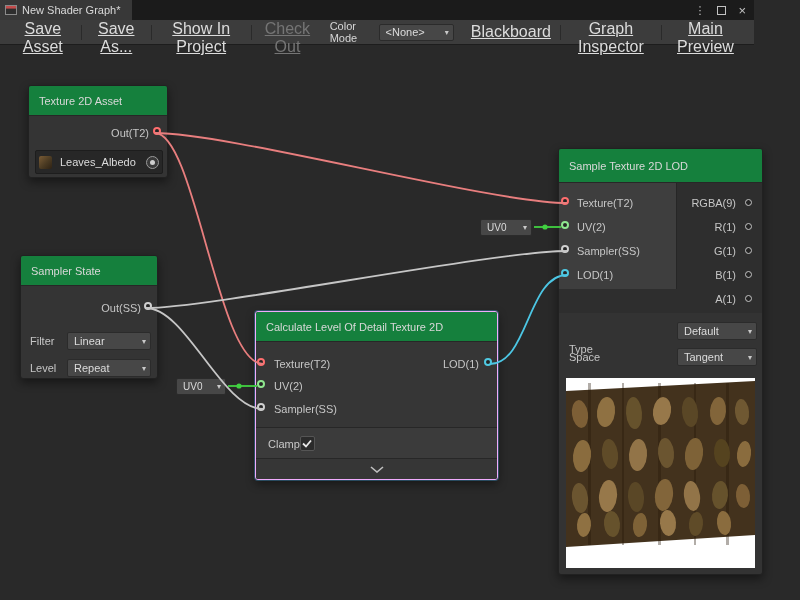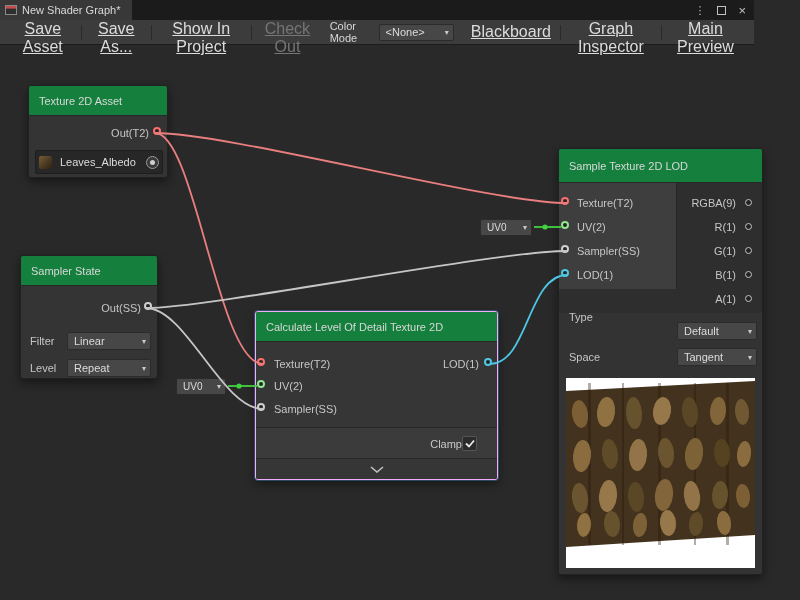--- a/index.html
+++ b/index.html
@@ -37,21 +37,21 @@
   .port.cyan  { border-color:#4fc9e2; }
   .port.thin  { width:7px; height:7px; border-width:1.5px; border-color:#c4c4c4; }
   .node .dd { position:absolute; }
 
   .objfield { position:absolute; display:flex; align-items:center; gap:8px; background:#272727; border:1px solid #1d1d1d; border-radius:2px; padding:0 3px; }
   .thumb { width:13px; height:13px; border-radius:2px; background:linear-gradient(135deg,#7a5c36,#4a3a22 55%,#2e2214); flex:0 0 auto; }
   .objtext { flex:1; color:#dcdcdc; font-size:11px; white-space:nowrap; overflow:hidden; }
   .picker { width:13px; height:13px; border-radius:50%; border:1px solid #9a9a9a; background:#3a3a3a; position:relative; flex:0 0 auto; }
   .picker::after { content:""; position:absolute; left:3px; top:3px; width:5px; height:5px; border-radius:50%; background:#cfcfcf; }
 
-  .clamp-row { position:absolute; left:0; right:0; top:115px; height:32px; background:#3b3b3b; border-top:1px solid #272727; display:flex; align-items:center; justify-content:flex-end; padding:0 20px; }
+  .clamp-row { position:absolute; left:0; right:0; top:115px; height:32px; background:#3b3b3b; border-top:1px solid #272727; display:flex; align-items:center; justify-content:flex-start; padding:0 12px; }
   .checkbox { width:15px; height:15px; background:#2b2b2b; border:1px solid #555; border-radius:2px; display:flex; align-items:center; justify-content:center; }
   .collapse { position:absolute; left:0; right:0; bottom:0; height:21px; border-top:1px solid #272727; display:flex; align-items:center; justify-content:center; background:#363636; border-radius:0 0 2px 2px; }
 
   .inpanel { position:absolute; left:0; background:#3e3e3e; border-right:1px solid #262626; }
   .outzone { position:absolute; left:0; right:0; background:#2e2e2e; }
   .preview { position:absolute; background:#fff; }
 
   .uvdd { position:absolute; z-index:20; font-size:10px; }
 
   
@@ -174,21 +174,21 @@
     <div class="plabel" style="top:71px; right:26px; z-index:11;">R(1)</div>
     <div class="plabel" style="top:95px; right:26px; z-index:11;">G(1)</div>
     <div class="plabel" style="top:119px; right:26px; z-index:11;">B(1)</div>
     <div class="plabel" style="top:143px; right:26px; z-index:11;">A(1)</div>
     <span class="port thin" style="top:50px; left:186px;"></span>
     <span class="port thin" style="top:74px; left:186px;"></span>
     <span class="port thin" style="top:98px; left:186px;"></span>
     <span class="port thin" style="top:122px; left:186px;"></span>
     <span class="port thin" style="top:146px; left:186px;"></span>
 
-    <div class="plabel" style="top:161px; left:10px;text-align:center;">Type</div>
+    <div class="plabel" style="top:193px; left:10px;text-align:center;">Type</div>
     <div class="dd" style="left:118px; top:173px; width:80px; height:18px;">
       <span>Default</span>
       <span class="arr">▾</span>
     </div>
     <div class="plabel" style="top:201px; left:10px;">Space</div>
     <div class="dd" style="left:118px; top:199px; width:80px; height:18px;">
       <span>Tangent</span>
       <span class="arr">▾</span>
     </div>
 

